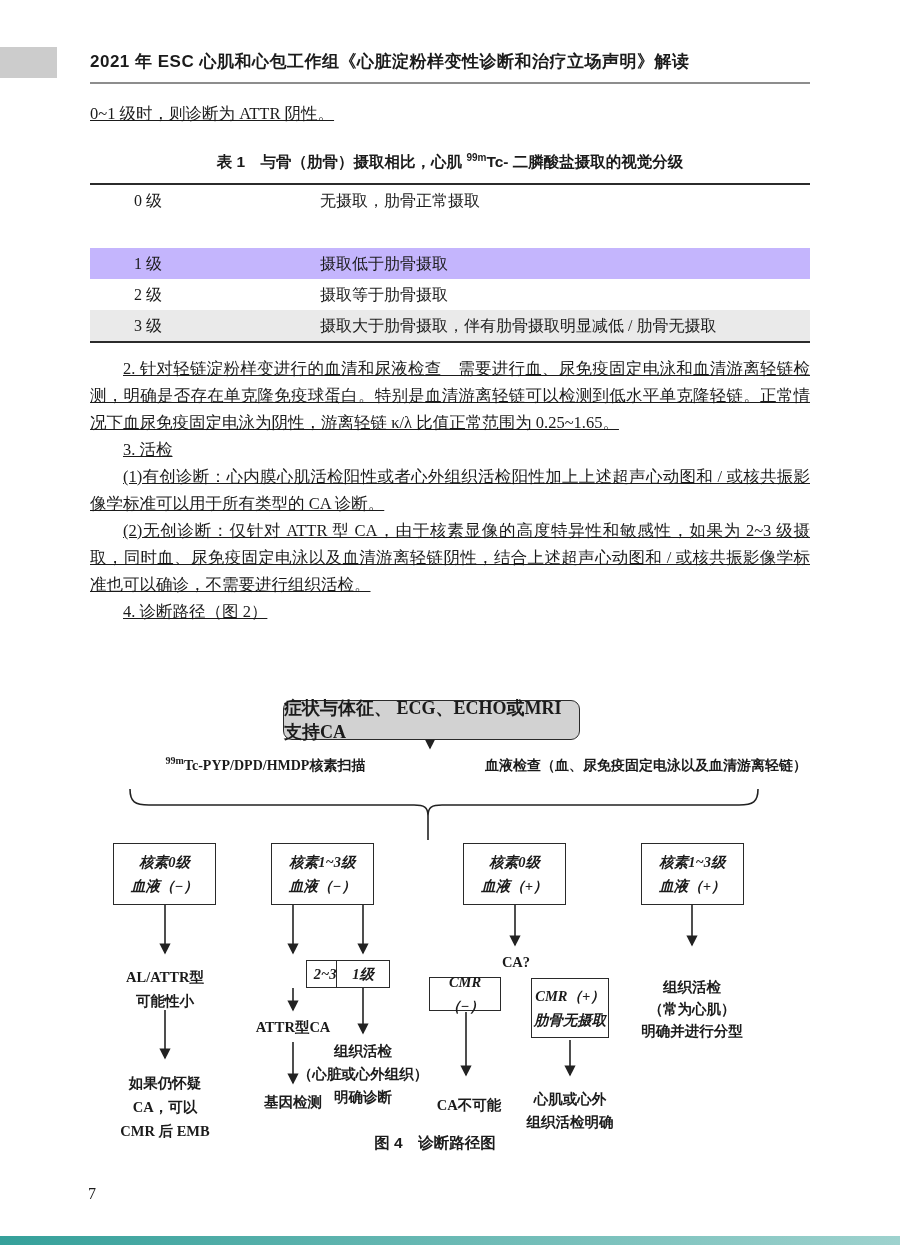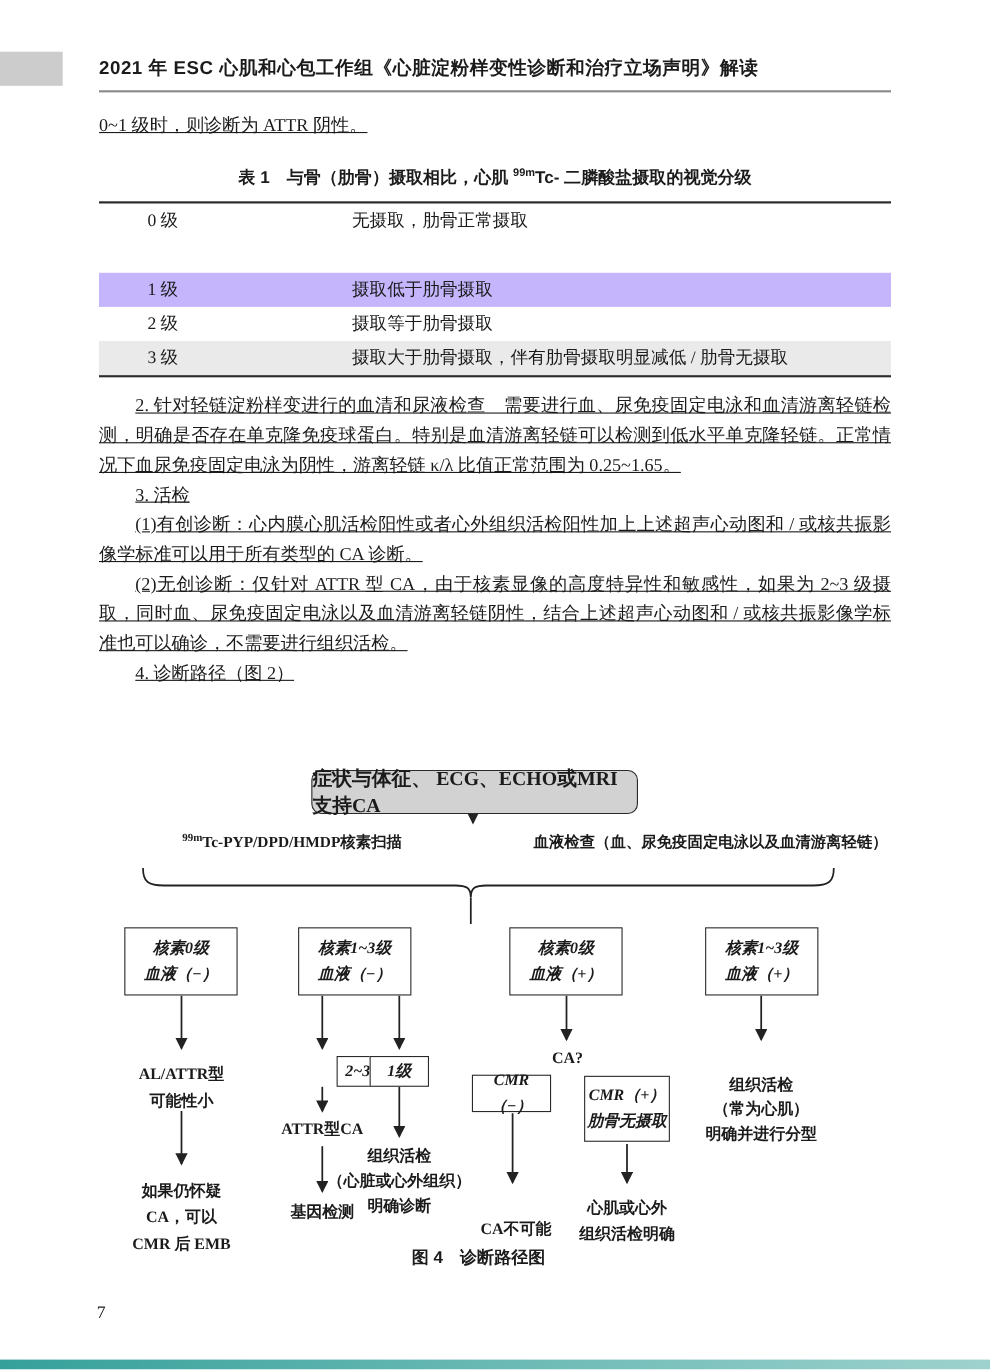--- a/index.html
+++ b/index.html
@@ -162,21 +162,21 @@
     <div>（心脏或心外组织）</div>
     <div>明确诊断</div>
   </div>
 
   <div class="f-text" style="left:487px;top:300px;width:58px;">CA?</div>
   <div class="f-box" style="left:429px;top:327px;width:72px;height:34px;">CMR（−）</div>
   <div class="f-box" style="left:531px;top:328px;width:78px;height:60px;">
     <div>CMR（+）</div>
     <div>肋骨无摄取</div>
   </div>
-  <div class="f-text" style="left:417px;top:443px;width:104px;margin-top:13px;">CA不可能</div>
+  <div class="f-text" style="left:417px;top:443px;width:104px;">CA不可能</div>
   <div class="f-text" style="left:498px;top:438px;width:144px;line-height:23px;">
     <div>心肌或心外</div>
     <div>组织活检明确</div>
   </div>
 
   <div class="f-text" style="left:618px;top:326px;width:148px;line-height:22px;">
     <div>组织活检</div>
     <div>（常为心肌）</div>
     <div>明确并进行分型</div>
   </div>

